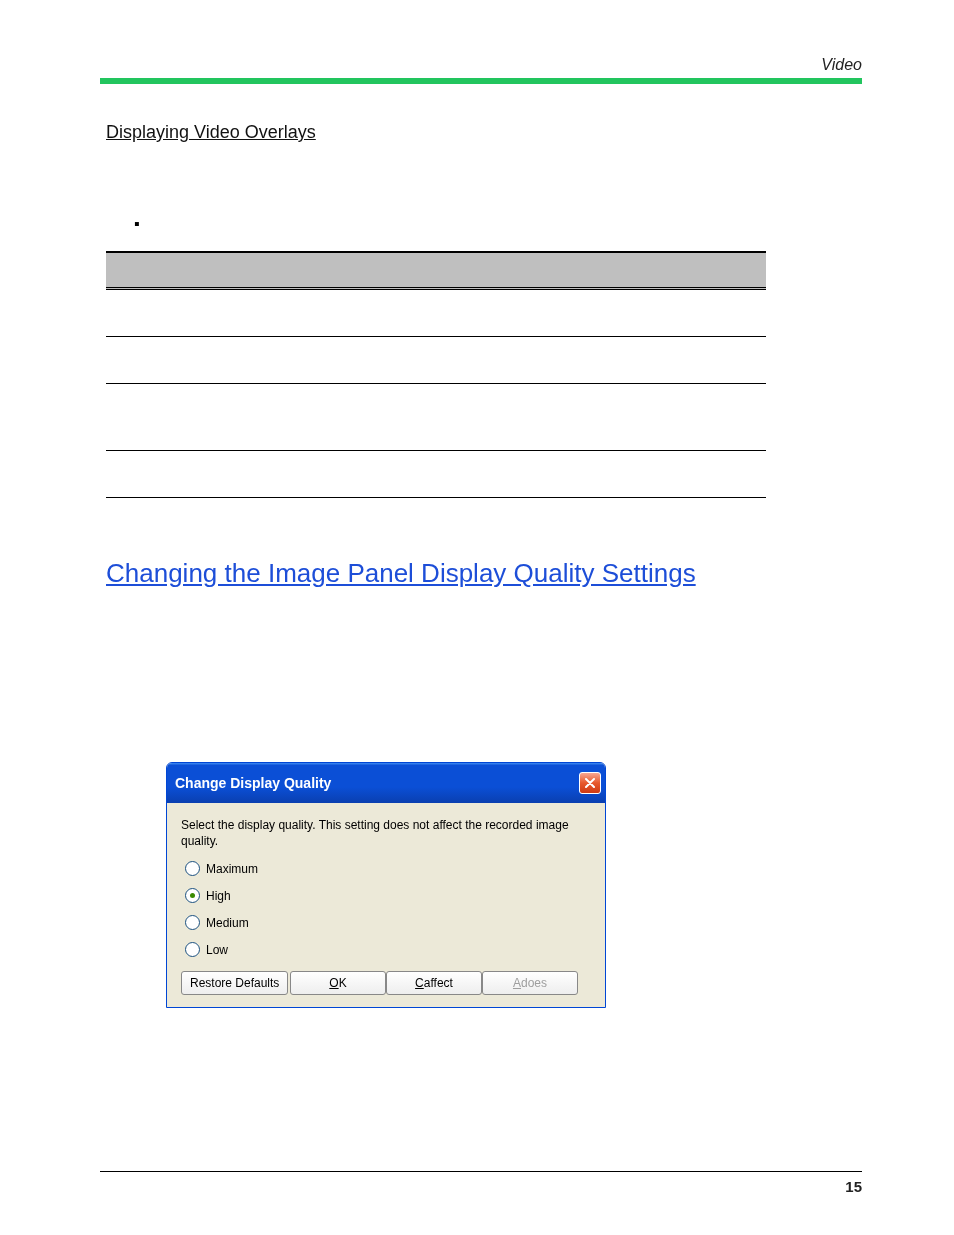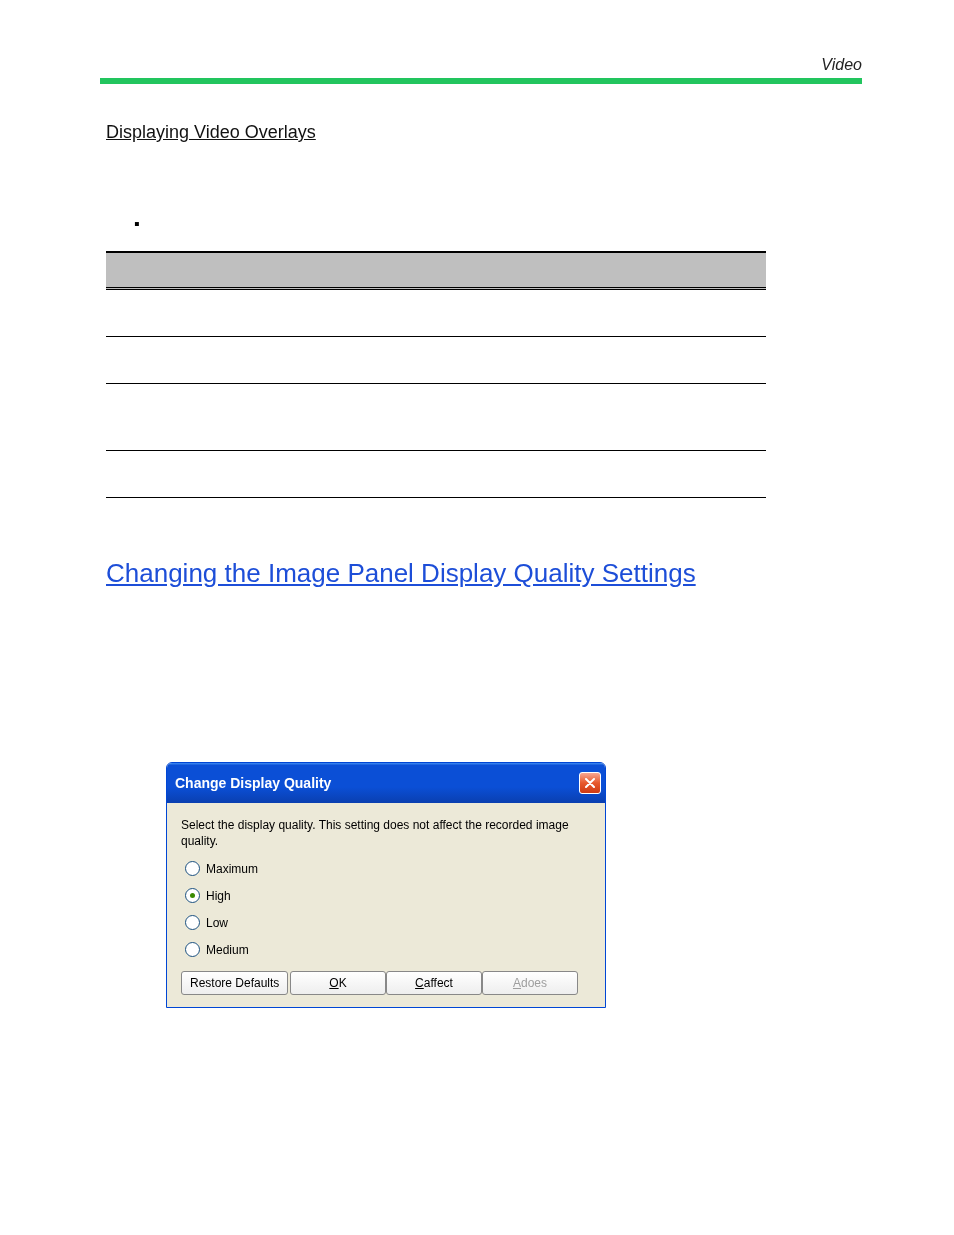--- a/index.html
+++ b/index.html
@@ -91,25 +91,25 @@
       <div class="radio-row">
         <div class="radio"></div>
         <span>Maximum</span>
       </div>
       <div class="radio-row">
         <div class="radio sel"></div>
         <span>High</span>
       </div>
       <div class="radio-row">
         <div class="radio"></div>
-        <span>Low</span>
+        <span>Medium</span>
       </div>
       <div class="radio-row">
         <div class="radio"></div>
-        <span>Medium</span>
+        <span>Low</span>
       </div>
 
 
       <div class="btns">
         <div class="wbtn">
           <span>Restore Defaults</span>
         </div>
         <div class="spacer"></div>
         <div class="wbtn">
           <span><span class="ul">O</span><span>K</span></span>
@@ -117,13 +117,16 @@
         <div class="wbtn">
           <span><span class="ul">C</span><span>affect</span></span>
         </div>
         <div class="wbtn disabled">
           <span><span class="ul">A</span><span>does</span></span>
         </div>
       </div>
     </div>
   </div>
 
+  <div class="ftr">
+    <span>15</span>
+  </div>
 </div>
 
 </body></html>

